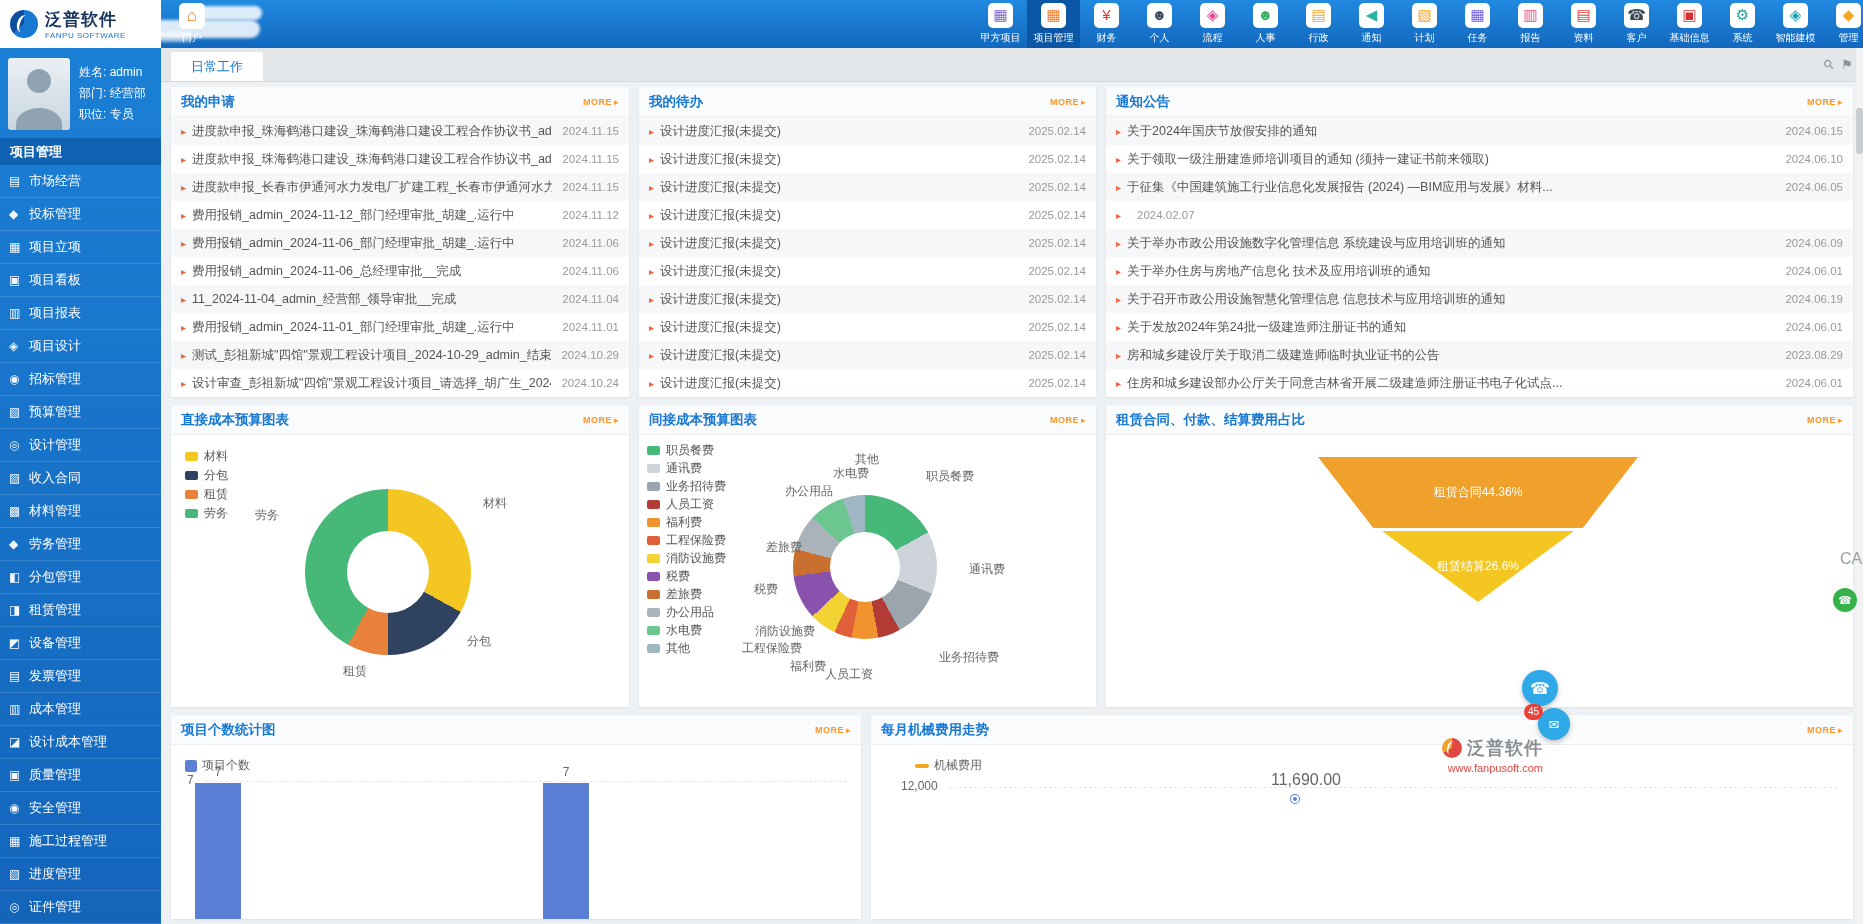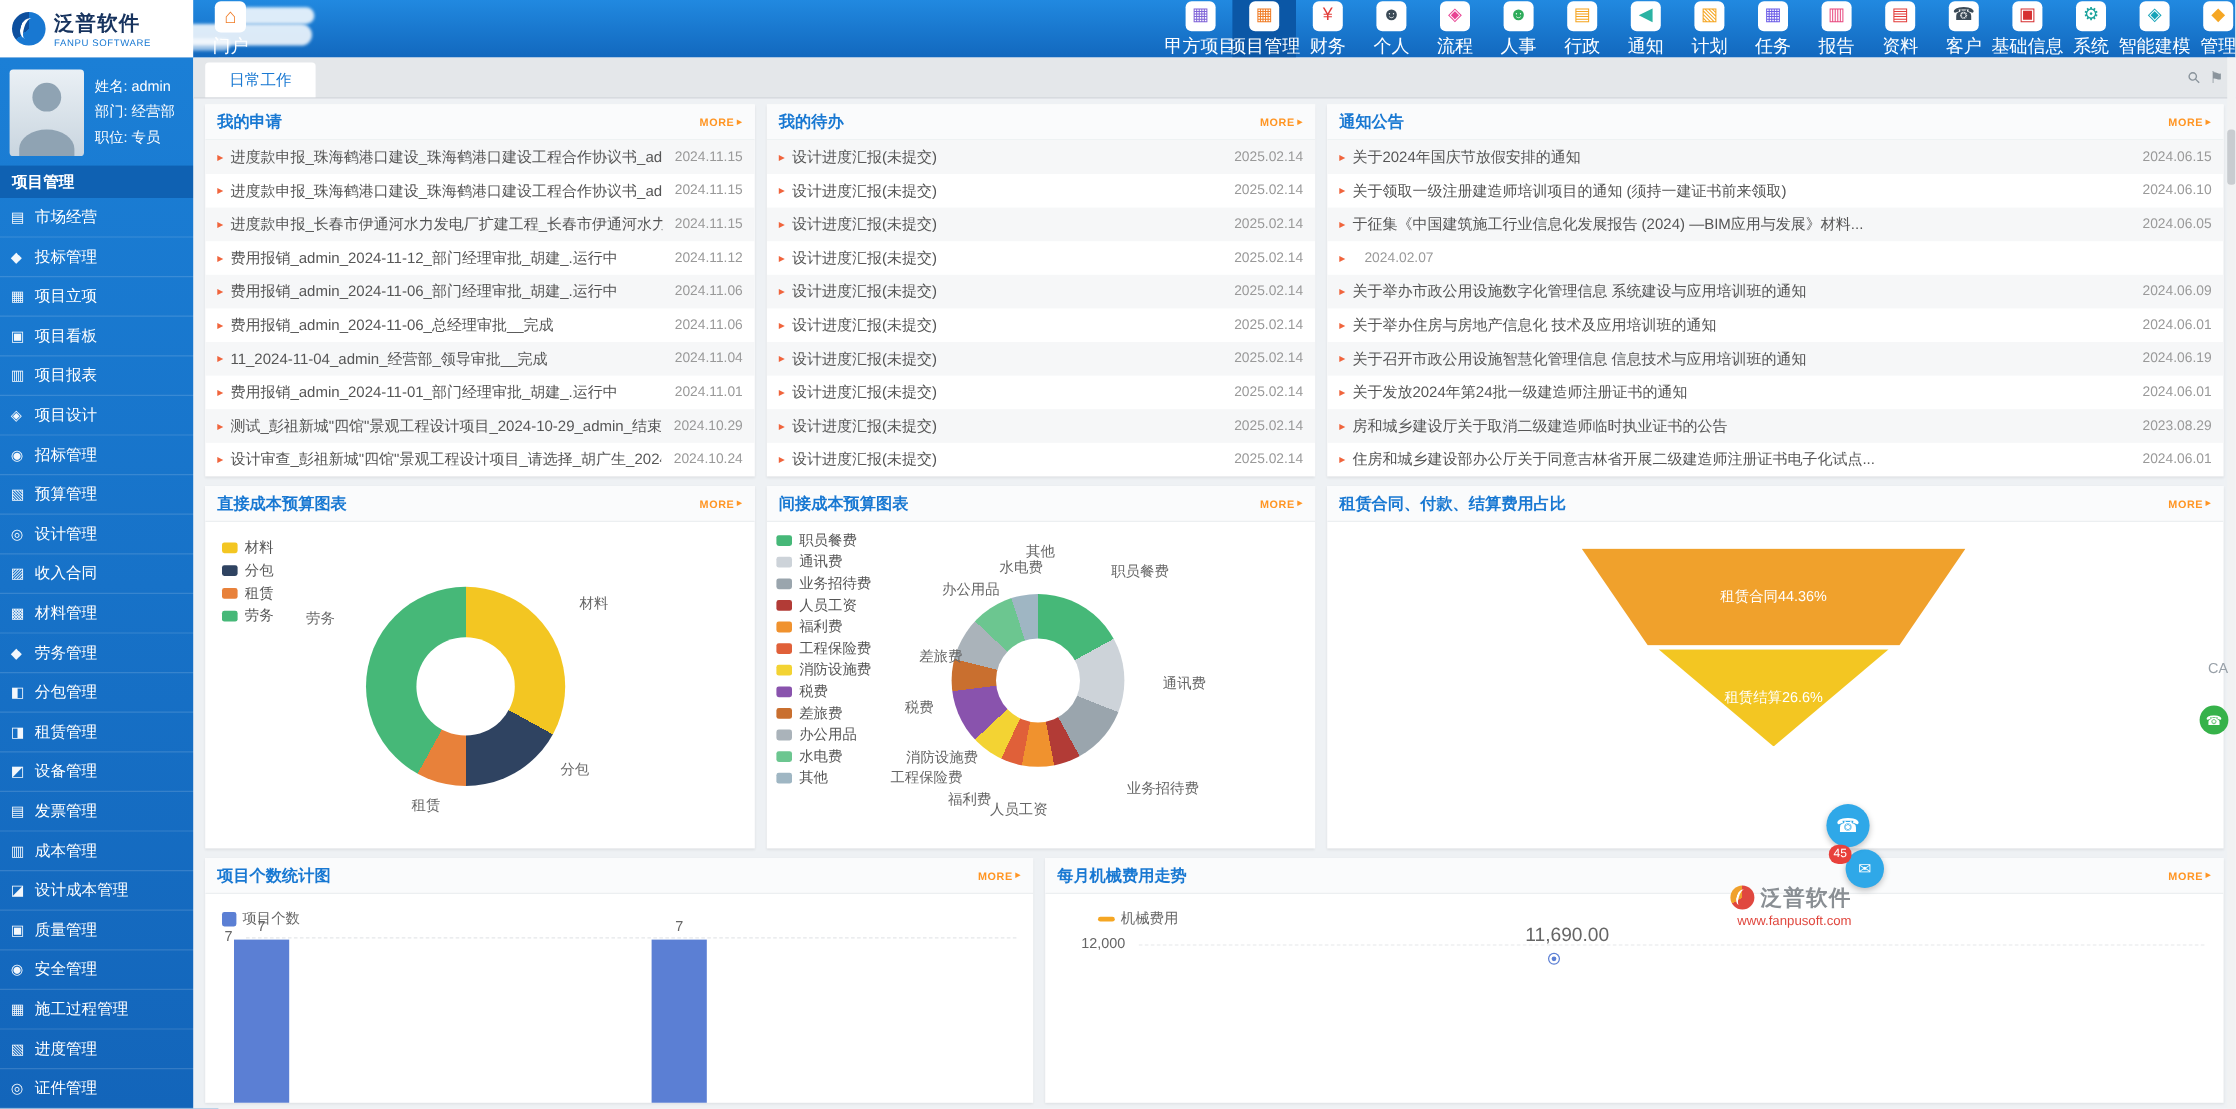--- a/index.html
+++ b/index.html
@@ -11,21 +11,21 @@
             background:linear-gradient(180deg,#2189e0,#1268be); display:flex; }
   .logo { width:161px; height:48px; background:#fff; display:flex; align-items:center; gap:7px; padding-left:10px; flex:0 0 auto; }
   .logo-mark { width:28px; height:28px; border-radius:50%;
                background:conic-gradient(#1878d2 0 230deg,#0d4f9e 230deg 360deg); position:relative; }
   .logo-mark::after{ content:""; position:absolute; left:7px; top:5px; width:10px; height:18px;
                border-radius:50%; border-left:3px solid #fff; transform:rotate(18deg); }
   .logo-cn { font-size:17px; font-weight:bold; color:#17335e; letter-spacing:1px; }
   .logo-en { font-size:8px; color:#1878d2; letter-spacing:.5px; }
   .portal { margin-left:8px; width:46px; display:flex; flex-direction:column; align-items:center; justify-content:center; gap:2px; position:relative; z-index:2; }
   .portal-ico { width:26px; height:26px; border-radius:5px; background:#fff; color:#f07d28; font-size:17px; line-height:25px; text-align:center; }
-  .nav-lab, .portal-lab { font-size:15px; color:#fff; white-space:nowrap; }
+  .nav-lab, .portal-lab { font-size:10px; color:#fff; white-space:nowrap; }
   .cloud { position:absolute; background:rgba(255,255,255,.85); border-radius:20px; filter:blur(1.5px); }
   .cloud.c1 { left:150px; top:20px; width:110px; height:18px; }
   .cloud.c2 { left:196px; top:6px;  width:66px;  height:14px; }
   .cloud.c3 { left:132px; top:32px; width:60px;  height:10px; opacity:.7; }
   .topnav { margin-left:auto; margin-right:-12px; display:flex; }
   .nav-item { width:53px; height:48px; display:flex; flex-direction:column; align-items:center; justify-content:center; gap:3px; cursor:pointer; }
   .nav-item.active { background:#0b57a6; }
   .nav-ico { width:25px; height:25px; background:#fff; border-radius:5px; font-size:15px; line-height:24px; text-align:center; }
 
   
@@ -97,21 +97,21 @@
   .c1-0 { left:312px; top:60px; }  .c1-1 { left:296px; top:198px; }
   .c1-2 { left:172px; top:228px; } .c1-3 { left:84px;  top:72px; }
   .c2-0 { left:287px; top:33px; }  .c2-1 { left:330px; top:126px; }
   .c2-2 { left:300px; top:214px; } .c2-3 { left:186px; top:231px; }
   .c2-4 { left:151px; top:223px; } .c2-5 { left:103px; top:205px; }
   .c2-6 { left:116px; top:188px; } .c2-7 { left:115px; top:146px; }
   .c2-8 { left:127px; top:104px; } .c2-9 { left:146px; top:48px; }
   .c2-10 { left:194px; top:30px; } .c2-11 { left:216px; top:16px; }
 
   .funnel { position:absolute; left:212px; top:22px; width:320px; }
-  .funnel-band { height:81px; margin-bottom:3px; display:flex; align-items:center; justify-content:center; cursor:pointer; }
+  .funnel-band { height:71px; margin-bottom:3px; display:flex; align-items:center; justify-content:center; cursor:pointer; }
   .fb-label { color:#fff; font-size:12px; }
 
   .mini-legend { position:absolute; top:12px; display:flex; align-items:center; gap:5px; font-size:12px; color:#666; }
   .ml-left { left:14px; } .ml-right { left:44px; }
   .ml-mark { width:12px; height:12px; border-radius:2px; display:inline-block; }
   .mk-bar { background:#5b7fd4; } .mk-line { background:#f5a623; height:4px; width:14px; border-radius:2px; }
   .ytick { position:absolute; font-size:12px; color:#666; }
   .yt-bar { left:16px; top:28px; } .yt-line { left:30px; top:34px; }
   .gridline { position:absolute; border-top:1px dashed #e5e7ea; }
   .gl-bar { left:34px; right:14px; top:36px; } .gl-line { left:78px; right:16px; top:42px; }
@@ -124,21 +124,21 @@
 
   
   .float-chat { position:absolute; left:1522px; top:670px; width:36px; height:36px; border-radius:50%;
                 background:#2fa8e8; color:#fff; font-size:16px; display:flex; align-items:center; justify-content:center;
                 box-shadow:0 2px 5px rgba(0,0,0,.25); cursor:pointer; z-index:6; }
   .float-chat2 { position:absolute; left:1538px; top:708px; width:32px; height:32px; border-radius:50%;
                 background:#2fa8e8; color:#fff; font-size:13px; display:flex; align-items:center; justify-content:center;
                 box-shadow:0 2px 5px rgba(0,0,0,.25); cursor:pointer; z-index:5; }
   .badge { position:absolute; left:1524px; top:704px; min-width:18px; height:16px; border-radius:9px;
            background:#e8413c; color:#fff; font-size:10px; line-height:16px; text-align:center; padding:0 4px; z-index:7; cursor:pointer; }
-  .side-ca { position:absolute; left:1840px; top:550px; font-size:12px; color:#98a0a8; z-index:6; cursor:pointer; }
+  .side-ca { position:absolute; left:1840px; top:550px; font-size:16px; color:#98a0a8; z-index:6; cursor:pointer; }
   .float-phone { position:absolute; left:1833px; top:588px; width:24px; height:24px; border-radius:50%;
                 background:#36b24a; color:#fff; font-size:11px; display:flex; align-items:center; justify-content:center; z-index:6; cursor:pointer; }
   .scroll-track { position:absolute; right:0; top:48px; bottom:0; width:7px; background:#f1f2f3; z-index:4; }
   .scroll-thumb { position:absolute; right:0; top:60px; width:7px; height:46px; background:#c9ccd0; border-radius:3px; cursor:pointer; }
 
   .watermark { position:absolute; left:1442px; top:736px; z-index:6; text-align:right; }
   .wm-row { display:flex; align-items:center; gap:5px; justify-content:flex-end; }
   .wm-mark { width:20px; height:20px; border-radius:50%; background:conic-gradient(#e0483f 0 240deg,#f0a12c 240deg 360deg); position:relative; }
   .wm-mark::after { content:""; position:absolute; left:5px; top:3px; width:7px; height:14px; border-radius:50%; border-left:2px solid #fff; transform:rotate(18deg); }
   .wm-cn { font-size:18px; font-weight:bold; color:#8a8f94; letter-spacing:1px; }

